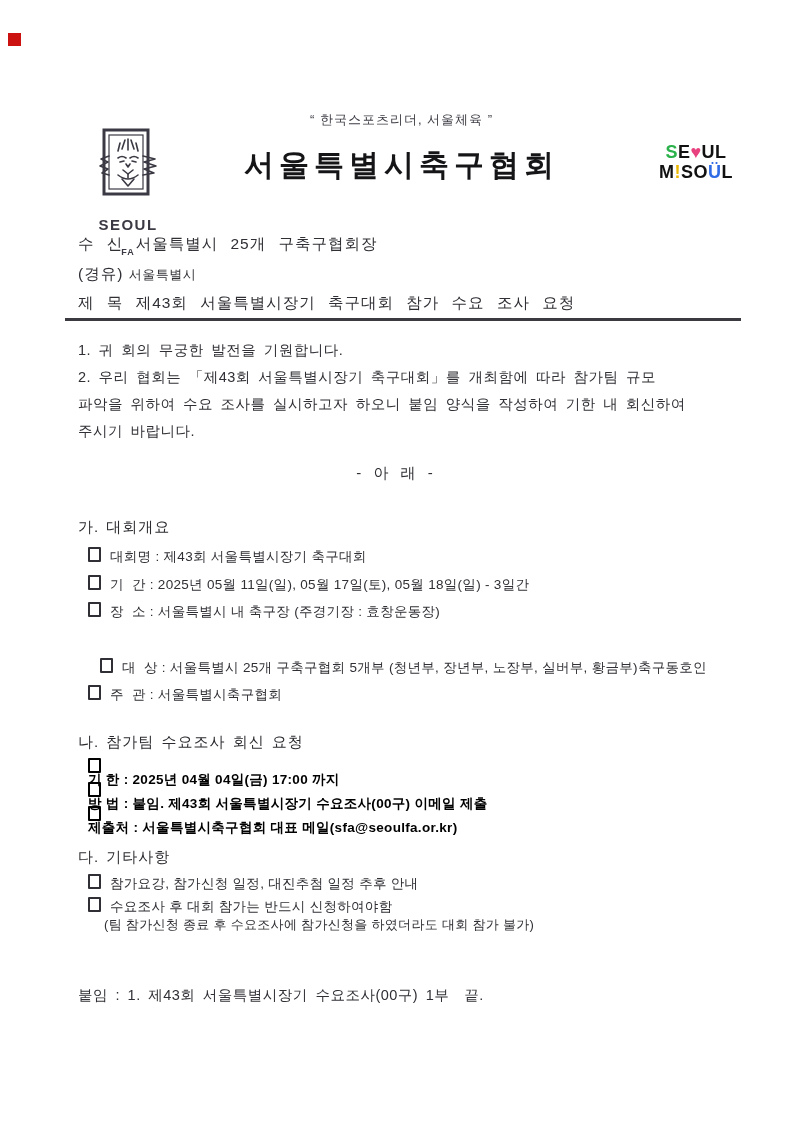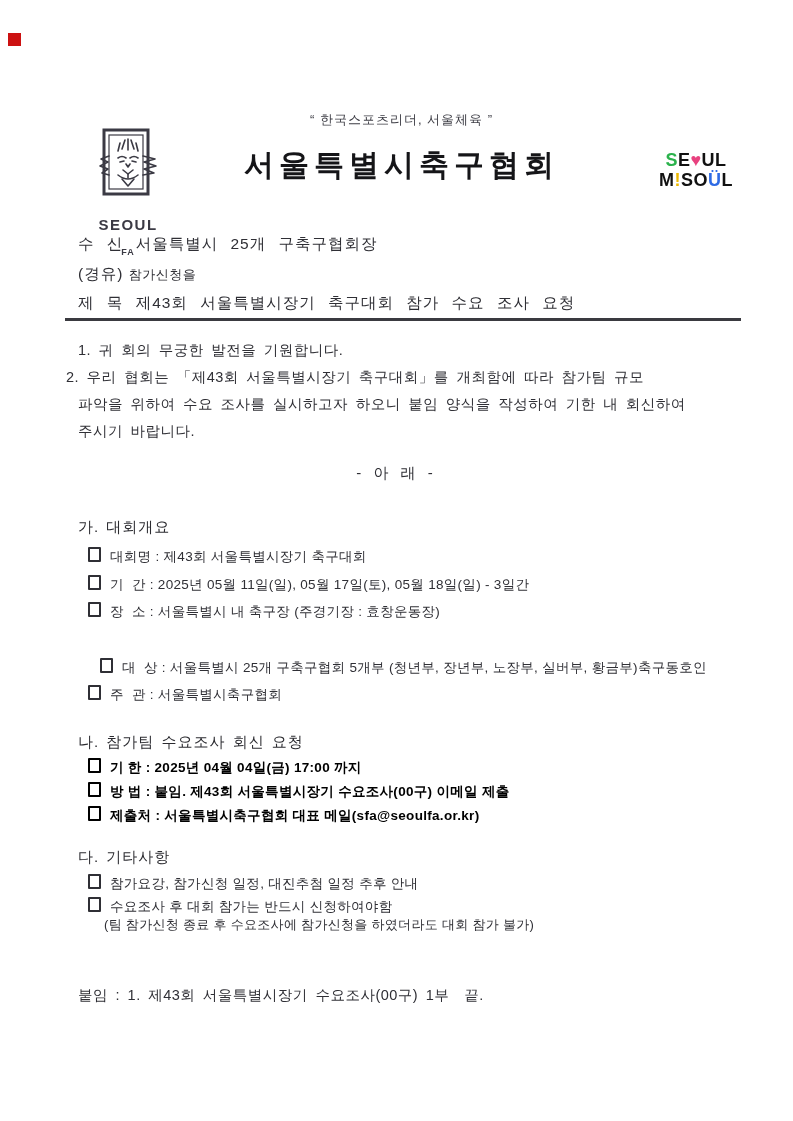--- a/index.html
+++ b/index.html
@@ -11,44 +11,44 @@
 
   
   .slogan{left:160px;right:150px;top:112px;text-align:center;font-size:13px;
           letter-spacing:1px;color:#3c3c44;}
   .org-title{left:160px;right:150px;top:146px;text-align:center;font-size:30px;
              font-weight:700;letter-spacing:5px;color:#151518;}
   .fa-logo{position:absolute;left:93px;top:128px;width:70px;text-align:center;color:#3b3a44;}
   .fa-logo .t1{font-weight:700;font-size:15px;letter-spacing:1.5px;margin-top:2px;}
   .fa-logo .t2{font-weight:700;font-size:9px;letter-spacing:1px;margin-top:14px;}
   .brand{position:absolute;left:648px;top:142px;width:96px;text-align:center;
-         font-weight:700;font-size:18px;line-height:20px;letter-spacing:.5px;color:#111;margin-top:8px;}
+         font-weight:700;font-size:18px;line-height:20px;letter-spacing:.5px;color:#111;}
   .brand span{font-weight:800;}
 
   
   .to-line{left:78px;top:234px;font-size:15.5px;word-spacing:7px;letter-spacing:1px;}
   .via-line{left:78px;top:264px;font-size:15.5px;letter-spacing:1px;}
   .via-line .small{font-size:13px;letter-spacing:.5px;}
   .subject-line{left:78px;top:293px;font-size:15.5px;word-spacing:7px;letter-spacing:1px;}
   .rule{position:absolute;left:65px;top:318px;width:676px;height:3px;background:#3a3a40;}
 
   
   .p{font-size:14.5px;word-spacing:3px;letter-spacing:.5px;}
-  .p1{left:78px;top:341px;} .p2{left:66px;top:368px;}
+  .p1{left:78px;top:341px;} .p2{left:78px;top:368px;}
   .p3{left:78px;top:395px;} .p4{left:78px;top:422px;}
   .below{left:0;right:0;top:464px;text-align:center;font-size:15px;
          font-weight:500;letter-spacing:4px;}
 
   
   .sec-title{font-size:15px;letter-spacing:1px;word-spacing:2px;color:#2b2b30;}
   .item{font-size:13.5px;letter-spacing:.3px;display:flex;align-items:baseline;}
   .item .itx{white-space:pre-wrap;}
   .cb{display:inline-block;width:9px;height:11px;border:2px solid #2f2f35;
       border-radius:1px;margin-right:9px;flex:0 0 auto;transform:translateY(1px);}
-  .bold{font-weight:700;color:#000;}
+  .bold{font-weight:700;color:#000;flex-direction:column;}
   .bold .cb{border-color:#000;}
   .note{font-size:13px;letter-spacing:.3px;}
   .footer-line{left:78px;top:986px;font-size:14.5px;word-spacing:3px;letter-spacing:.5px;}
 </style>
 </head>
 <body>
 
 <div class="page">
 
   <div class="red-marker" style="background: rgb(204, 17, 17);"></div>
@@ -78,21 +78,21 @@
     <div class="t2">FA</div>
   </div>
 
   <div class="brand">
     <div><span style="color: rgb(43, 178, 76);">S</span><span>E</span><span style="color: rgb(232, 65, 127);">♥</span><span>UL</span></div>
     <div><span>M</span><span style="color: rgb(237, 184, 0);">!</span><span>SO</span><span style="color: rgb(46, 107, 229);">Ü</span><span>L</span></div>
   </div>
 
   <div class="row to-line"><span>수 신</span><span> </span><span>서울특별시 25개 구축구협회장</span></div>
 
-  <div class="row via-line"><span>(경유)</span><span> </span><span class="small">참가신청을</span></div>
+  <div class="row via-line"><span>(경유)</span><span> </span><span class="small">서울특별시</span></div>
 
   <div class="row subject-line"><span>제 목</span><span> </span><span>제43회 서울특별시장기 축구대회 참가 수요 조사 요청</span></div>
 
   <div class="rule"></div>
 
   <div class="row p p1">1. 귀 회의 무궁한 발전을 기원합니다.</div>
   <div class="row p p2">2. 우리 협회는 「제43회 서울특별시장기 축구대회」를 개최함에 따라 참가팀 규모</div>
   <div class="row p p3">파악을 위하여 수요 조사를 실시하고자 하오니 붙임 양식을 작성하여 기한 내 회신하여</div>
   <div class="row p p4">주시기 바랍니다.</div>
 

